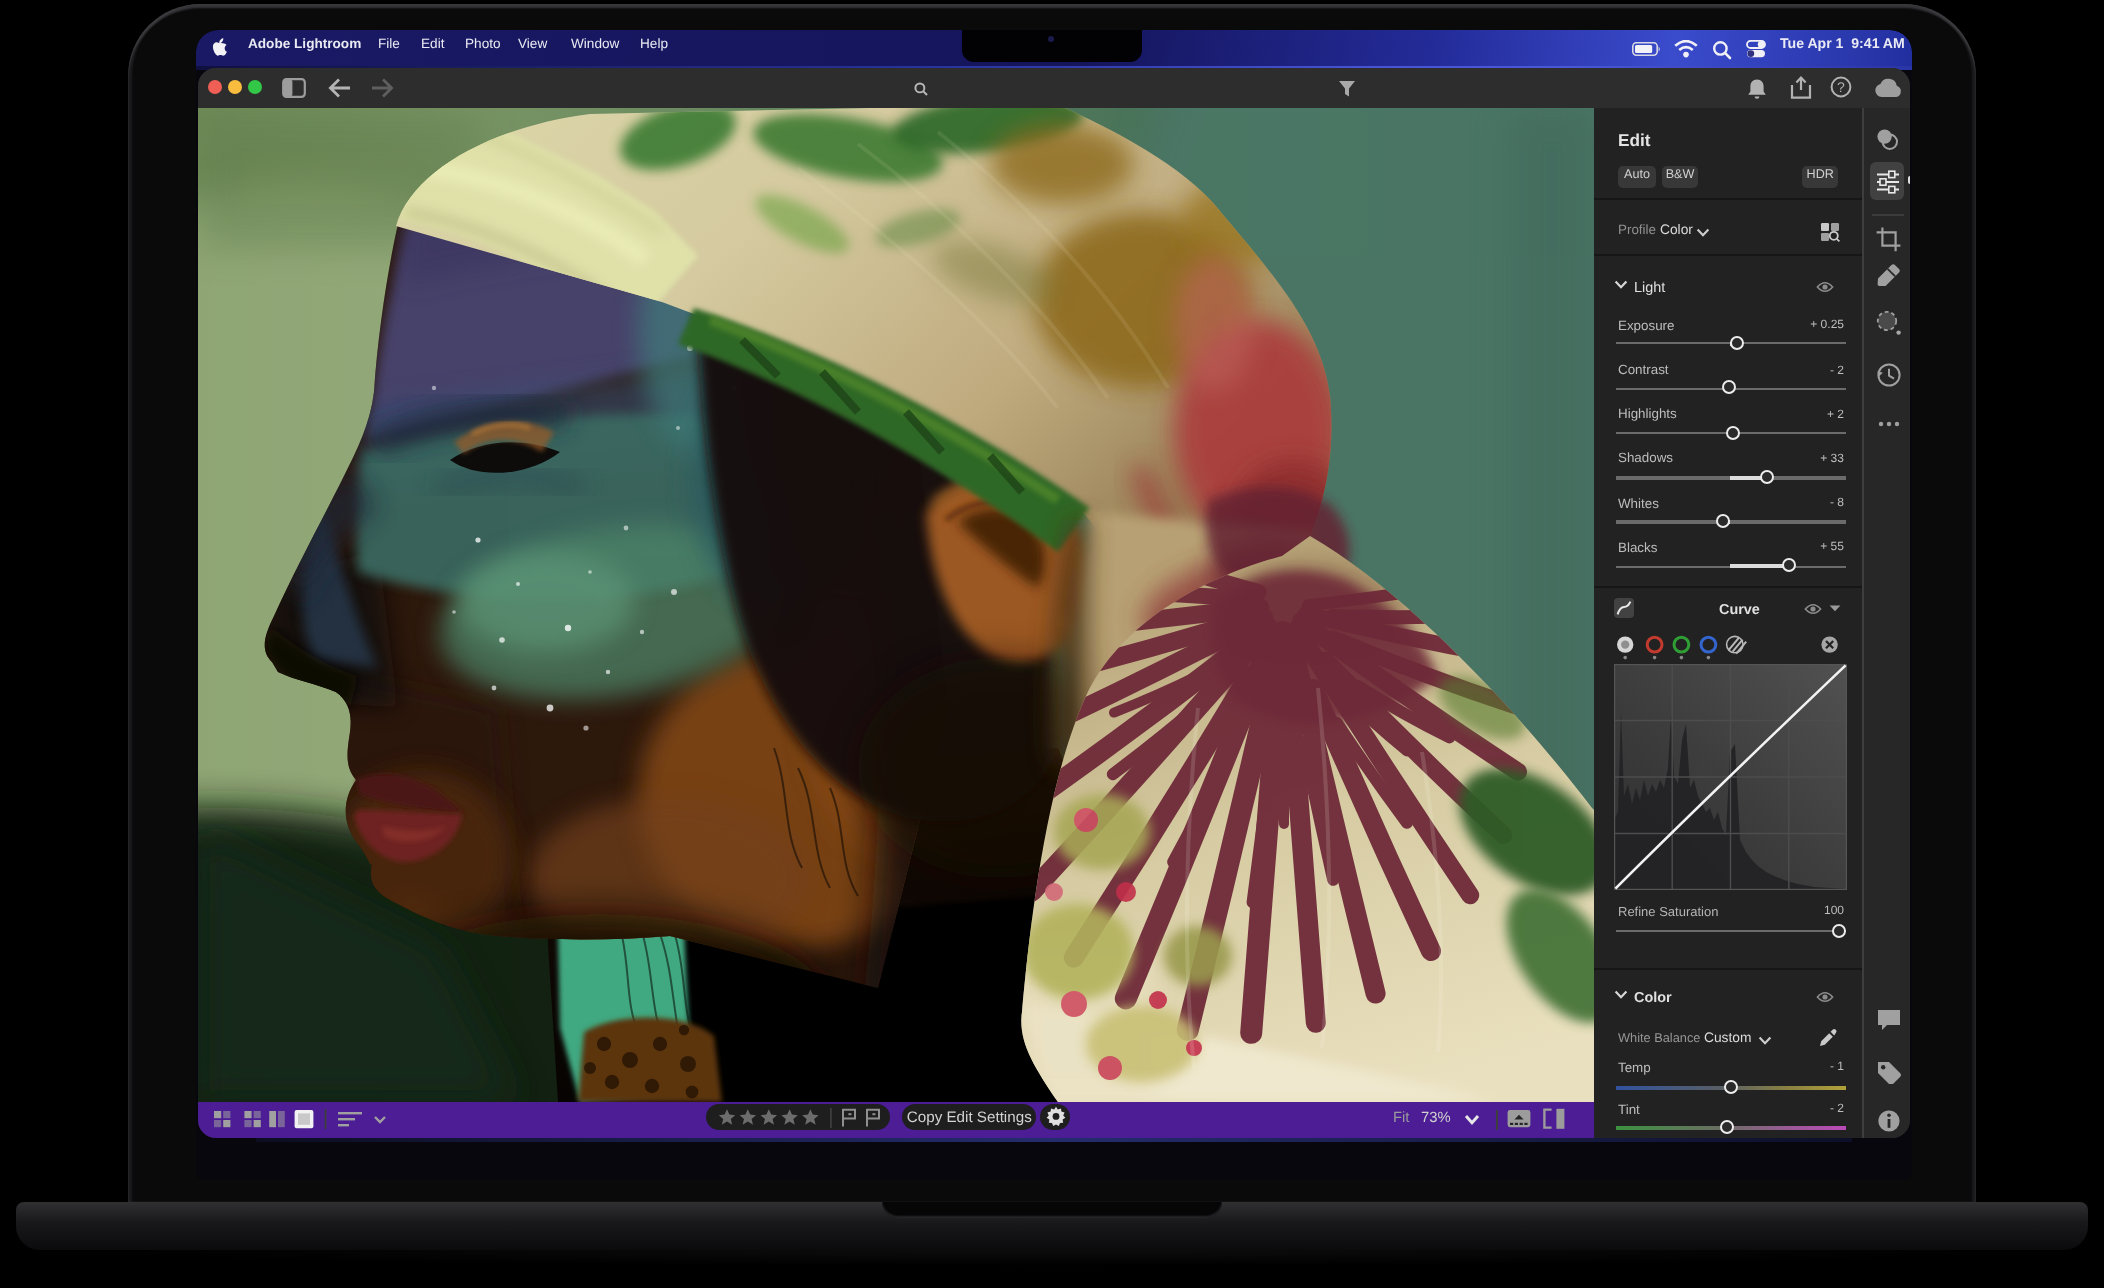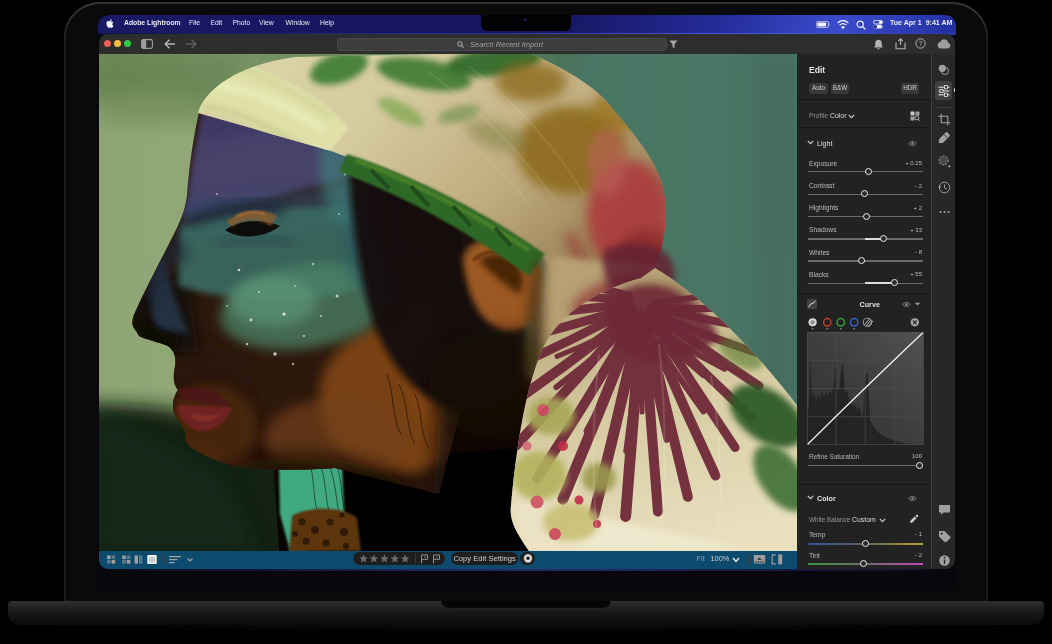--- a/index.html
+++ b/index.html
@@ -42,21 +42,21 @@
   #titlebar { left:0; top:0; width:856px; height:20.5px; background:#2d2d2d; }
   .tl { top:6.8px; width:7px; height:7px; border-radius:50%; }
   #searchbox { left:238px; top:4px; width:330px; height:13px; background:#3c3c3c;
     border-radius:3.5px; border:0.5px solid #4a4a4a; color:#a2a2a2; font-size:7.5px; font-style:italic;
     text-align:center; line-height:12.5px; text-indent:10px; }
 
   
   #photo { left:0; top:20.5px; width:698.5px; height:497px; background:#4a6b50; overflow:hidden; }
 
   
-  #btoolbar { left:0; top:517.5px; width:698.5px; height:17.5px; background:#0c4a6e; color:#9a9a9a; }
+  #btoolbar { left:0; top:517.5px; width:698.5px; height:17.5px; background:#4c1d95; color:#9a9a9a; }
 
   
   #panel { left:698.5px; top:20.5px; width:134px; height:514.5px; background:#222222;
     color:#c6c6c6; overflow:hidden; }
   #rail { left:832.5px; top:20.5px; width:23.5px; height:514.5px; background:#272727;
     border-left:1px solid #3e3e3e; }
   .divi { left:0; width:134px; height:1px; background:#161616; }
   .pbtn { top:28.9px; height:10.7px; background:#383838; border-radius:2.5px; color:#d0d0d0;
     font-size:6.3px; text-align:center; line-height:10.5px; }
   .plabel { position:absolute; font-size:6.7px; color:#bdbdbd; }
@@ -148,21 +148,20 @@
         </svg>
 
         <svg class="abs" style="left:816px; top:4.5px;" width="11" height="11" viewBox="0 0 11 11">
           <circle cx="5.5" cy="5.5" r="4.7" fill="none" stroke="#b2b2b2" stroke-width="1"></circle>
           <text x="5.5" y="7.8" font-size="7" fill="#b2b2b2" text-anchor="middle" font-family="Liberation Sans">?</text>
         </svg>
 
         <svg class="abs" style="left:838px; top:5.5px;" width="15" height="10" viewBox="0 0 15 10">
           <path d="M3.8 9.5 a3.3 3.3 0 0 1 -0.6 -6.5 a4.3 4.3 0 0 1 8.2 0.9 a2.9 2.9 0 0 1 -0.3 5.6 Z" fill="#9e9e9e"></path>
         </svg>
-        <div class="abs" id="searchbox">Search Recent Import</div>
         <svg class="abs" style="left:358px; top:7.5px;" width="7" height="7" viewBox="0 0 10 10">
           <circle cx="4.2" cy="4.2" r="3.2" fill="none" stroke="#b8b8b8" stroke-width="1.4"></circle>
           <line x1="6.7" y1="6.7" x2="9.3" y2="9.3" stroke="#b8b8b8" stroke-width="1.5"></line>
         </svg>
       </div>
       <div class="abs" id="photo">
       <svg width="699" height="497" viewBox="0 0 699 497">
         <defs>
           <filter id="b9" x="-70%" y="-70%" width="240%" height="240%">
                 <feGaussianBlur stdDeviation="9"></feGaussianBlur>
@@ -459,21 +458,21 @@
               <path d="M78.2 3.1 l1.5 0"></path>
           </g>
         </svg>
         <div class="abs" style="left:352.3px; top:0.5px; width:67.7px; height:13.5px; background:#1e1e1e; border-radius:7px; color:#d2d2d2; font-size:7.6px; text-align:center; line-height:13.5px;">Copy Edit Settings</div>
         <div class="abs" style="left:421.9px; top:0.5px; width:15px; height:13.5px; background:#1e1e1e; border-radius:7px;"></div>
         <svg class="abs" style="left:424.4px; top:2.2px;" width="10" height="10" viewBox="0 0 10 10">
           <path fill="#e0e0e0" d="M5 0.4 L5.9 1.7 L7.5 1.2 L7.7 2.8 L9.3 3.2 L8.6 4.7 L9.7 5.9 L8.3 6.8 L8.6 8.4 L7 8.5 L6.4 10 L5 9.2 L3.6 10 L3 8.5 L1.4 8.4 L1.7 6.8 L0.3 5.9 L1.4 4.7 L0.7 3.2 L2.3 2.8 L2.5 1.2 L4.1 1.7 Z"></path>
           <circle cx="5" cy="5.2" r="1.7" fill="#1e1e1e"></circle>
         </svg>
         <div class="abs" style="left:598px; top:3.3px; font-size:7.4px; color:#9a9a9a;">Fit</div>
-        <div class="abs" style="left:612px; top:3.3px; font-size:7.4px; color:#cfcfcf;">100%</div>
+        <div class="abs" style="left:612px; top:3.3px; font-size:7.4px; color:#cfcfcf;">73%</div>
         <svg class="abs" style="left:633.5px; top:5.5px;" width="8" height="6" viewBox="0 0 8 6">
           <path d="M1 1 L4 4.4 L7 1" fill="none" stroke="#e6e6e6" stroke-width="1.5"></path>
         </svg>
         <div class="abs" style="left:649px; top:3.5px; width:1px; height:10px; background:#3d3d3d;"></div>
         <svg class="abs" style="left:654px; top:3px;" width="13" height="11" viewBox="0 0 13 11">
           <rect x="0.8" y="1" width="11.4" height="8.6" rx="1.2" fill="#9c9c9c"></rect>
           <path d="M4.2 5.8 L6.5 3.4 L8.8 5.8 Z" fill="#262626"></path>
           <g fill="#262626">
               <rect x="2" y="7.4" width="1.6" height="1.1"></rect>
               <rect x="4.4" y="7.4" width="1.6" height="1.1"></rect>

